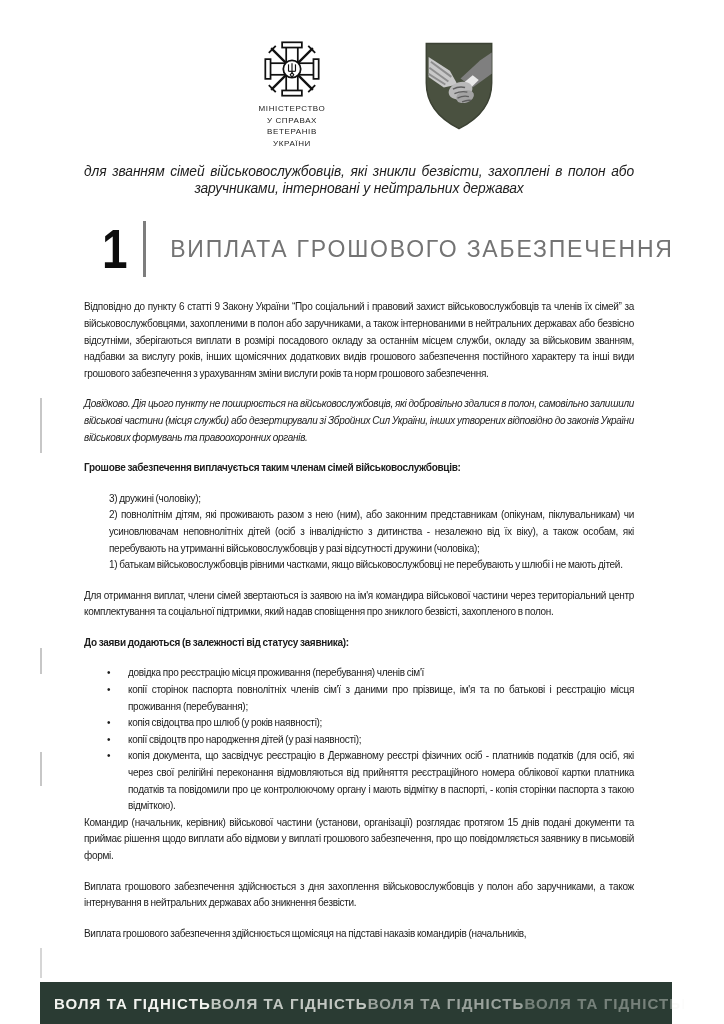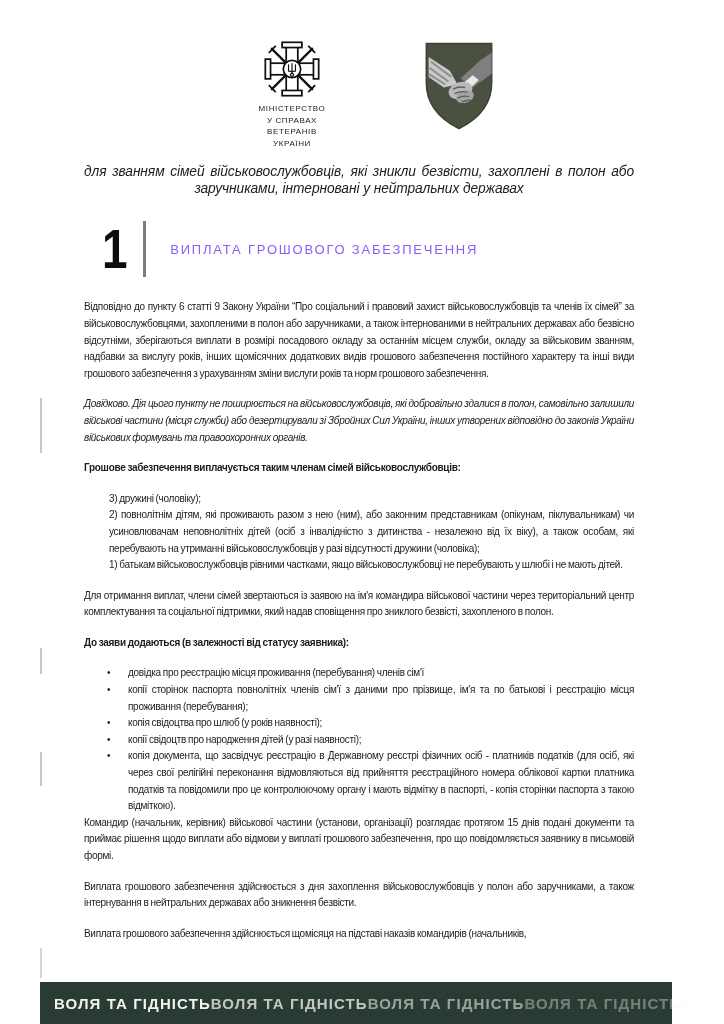--- a/index.html
+++ b/index.html
@@ -64,23 +64,23 @@
     transform: scaleX(0.82);
     transform-origin: left center;
   }
   .section-divider {
     width: 3px;
     height: 56px;
     background: #7d7d7d;
     margin: 0 24px 0 10px;
   }
   .section-title {
-    font-size: 13px;
+    font-size: 23px;
     letter-spacing: 1.8px;
-    color: #8b5cf6;
+    color: #737373;
     font-weight: 400;
   }
   
   .content {
     margin: 20px 50px 0 44px;
     font-size: 10px;
     line-height: 16.6px;
     letter-spacing: -0.3px;
     word-spacing: -0.5px;
     text-align: justify;

